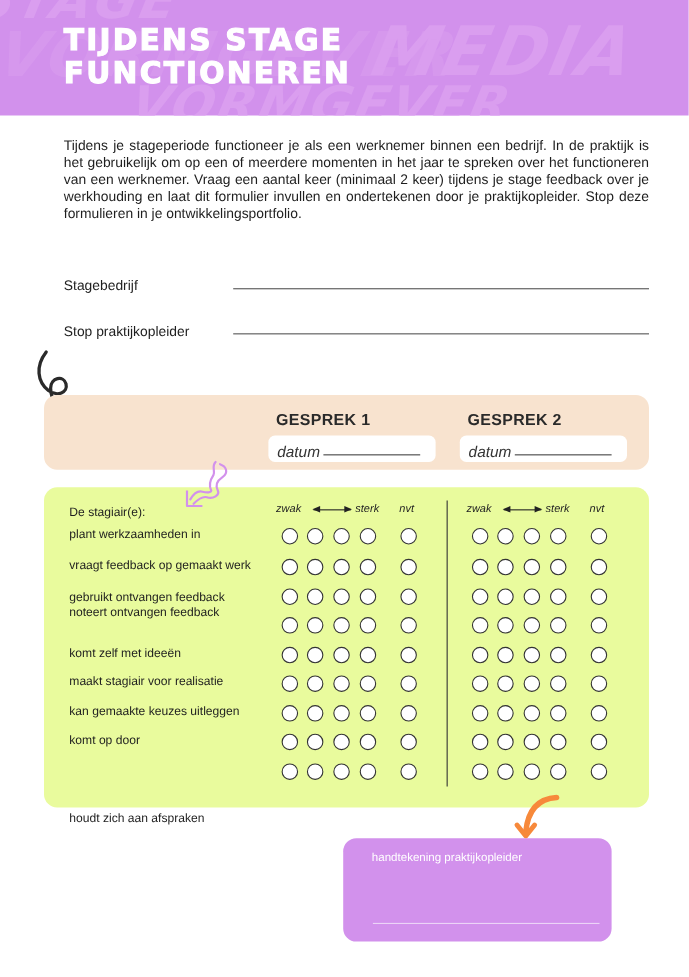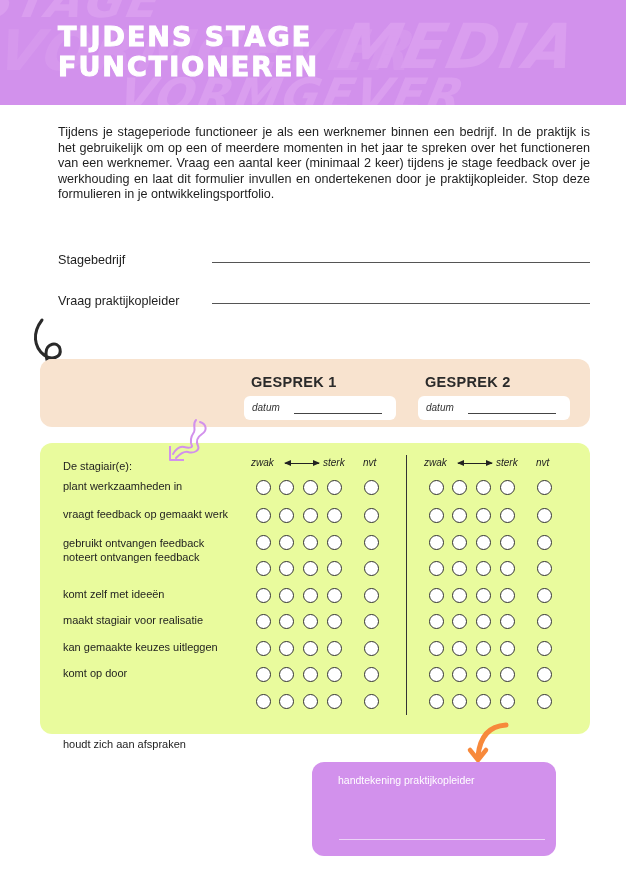--- a/index.html
+++ b/index.html
@@ -12,21 +12,21 @@
            font-weight:900; font-size:27px; line-height:30px; letter-spacing:2px; -webkit-text-stroke:1px #fff; }
   .title div { white-space:nowrap; }
   .intro { position:absolute; left:58px; top:125px; width:532px; font-family:"Liberation Sans", sans-serif;
            font-size:12.6px; line-height:15.6px; text-align:justify; color:#1e1e1e; }
   .field { position:absolute; left:58px; font-family:"Liberation Sans", sans-serif; font-size:12.6px; color:#1e1e1e; }
   .field-line { position:absolute; height:0; border-top:1px solid #555; }
   .loop-arrow { position:absolute; left:30px; top:315px; }
   .peach { position:absolute; left:40px; top:359px; width:550px; height:68px; background:#f8e3cf; border-radius:12px; }
   .gesprek-title { position:absolute; font-family:"Liberation Sans", sans-serif; font-weight:bold; font-size:14.5px; color:#2a2a2a; letter-spacing:0.3px; }
   .datum-box { position:absolute; width:152px; height:24px; background:#fff; border-radius:6px; }
-  .datum-label { position:absolute; left:8px; top:6px; font-size:10px; font-style:italic; font-family:"Liberation Sans", sans-serif; color:#333; }
+  .datum-label { position:absolute; left:8px; top:6px; font-size:14px; font-style:italic; font-family:"Liberation Sans", sans-serif; color:#333; }
   .datum-line { position:absolute; left:50px; top:17px; width:88px; border-top:1px solid #444; }
   .squiggle { position:absolute; left:166px; top:418px; }
   .green { position:absolute; left:40px; top:443px; width:550px; height:291px; background:#e9fb9d; border-radius:12px; }
   .stag-head { position:absolute; left:63px; top:460px; font-family:"Liberation Sans", sans-serif; font-weight:normal; font-size:11px; color:#1e1e1e; }
   .crit { position:absolute; left:63px; font-family:"Liberation Sans", sans-serif; font-size:11px; color:#1e1e1e; white-space:nowrap; }
   .scale-lbl { position:absolute; font-family:"Liberation Sans", sans-serif; font-style:italic; font-size:10px; color:#222; }
   .arrow-dbl { position:absolute; width:34px; height:0; border-top:1.2px solid #222; }
   .arrow-dbl:before { content:""; position:absolute; left:-1px; top:-4.5px; border-right:7px solid #222; border-top:3.5px solid transparent; border-bottom:3.5px solid transparent; }
   .arrow-dbl:after { content:""; position:absolute; right:-1px; top:-4.5px; border-left:7px solid #222; border-top:3.5px solid transparent; border-bottom:3.5px solid transparent; }
   .radio { position:absolute; width:15px; height:15px; border:1.1px solid #333; border-radius:50%; background:#fff; box-sizing:border-box; cursor:pointer; }
@@ -47,21 +47,21 @@
   <div class="title">
     <div>TIJDENS STAGE</div>
     <div>FUNCTIONEREN</div>
   </div>
 </div>
 
 <div class="intro">Tijdens je stageperiode functioneer je als een werknemer binnen een bedrijf. In de praktijk is het gebruikelijk om op een of meerdere momenten in het jaar te spreken over het functioneren van een werknemer. Vraag een aantal keer (minimaal 2 keer) tijdens je stage feedback over je werkhouding en laat dit formulier invullen en ondertekenen door je praktijkopleider. Stop deze formulieren in je ontwikkelingsportfolio.</div>
 
 <div class="field" style="top:253px;">Stagebedrijf</div>
 <div class="field-line" style="left:212px; top:262px; width:378px;"></div>
-<div class="field" style="top:294px;">Vraag praktijkopleider</div>
+<div class="field" style="top:294px;">Stop praktijkopleider</div>
 <div class="field-line" style="left:212px; top:303px; width:378px;"></div>
 
 <svg class="loop-arrow" width="50" height="80" viewBox="0 0 50 80">
   <path d="M12 5 C2 18, 4 32, 14 40 C22 46, 32 42, 30 34 C28 26, 16 28, 16 38 C16 50, 26 62, 36 70" fill="none" stroke="#2a2a2a" stroke-width="3" stroke-linecap="round"></path>
   <path d="M26 70 L37 71 L37 60" fill="none" stroke="#2a2a2a" stroke-width="3" stroke-linecap="round" stroke-linejoin="round"></path>
 </svg>
 
 <div class="peach"></div>
 <div class="gesprek-title" style="left:251px; top:374px;">GESPREK 1</div>
 <div class="datum-box" style="left:244px; top:396px;">

